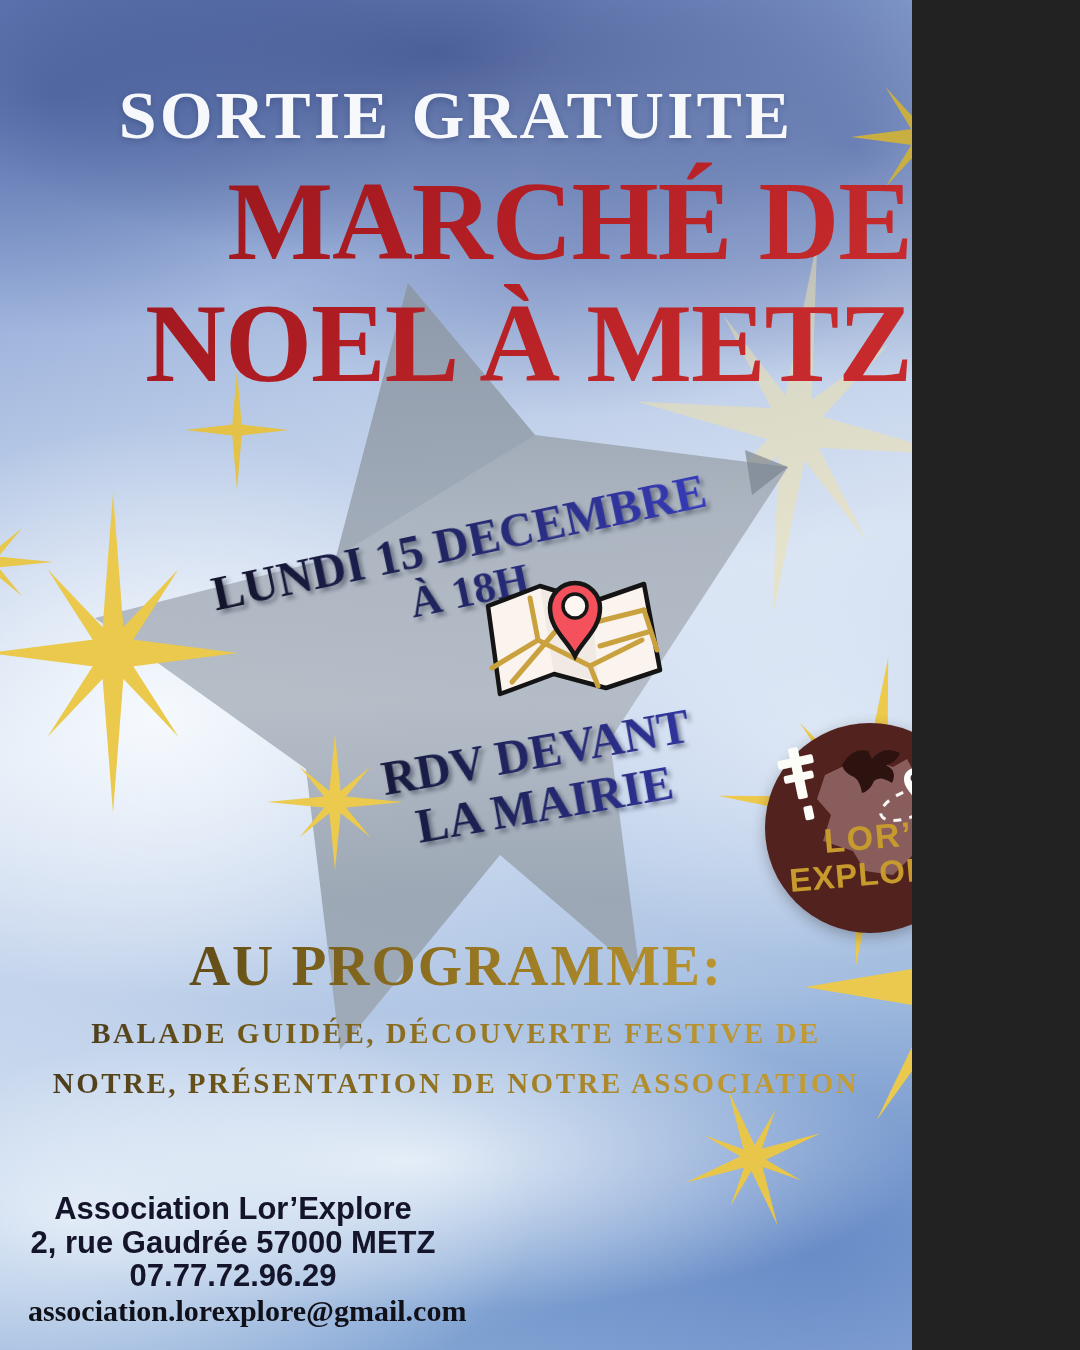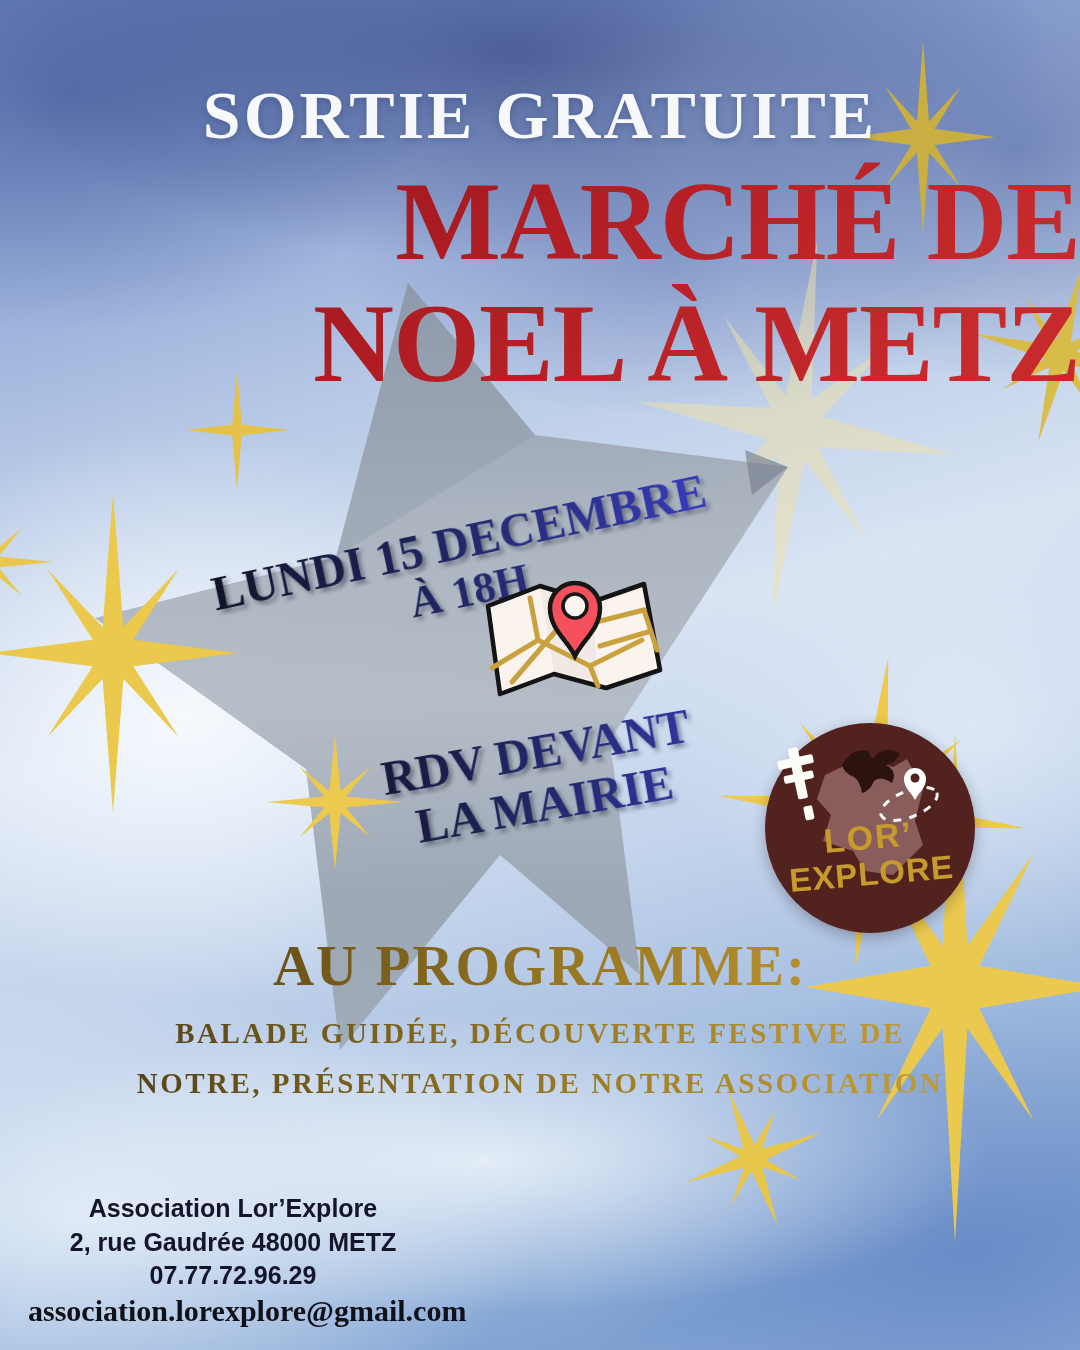--- a/index.html
+++ b/index.html
@@ -1,17 +1,17 @@
 <!DOCTYPE html>
 <html><head>
 <meta charset="utf-8">
 <style>
   html,body{margin:0;padding:0;background:#222;}
   .poster{
-    position:relative;width:1080px;height:1350px;overflow:hidden;
+    position:relative;width:912px;height:1350px;overflow:hidden;
     font-family:"Liberation Serif",serif;
     background-image:
       radial-gradient(ellipse 760px 300px at 48% 4%,  rgba(36,52,112,0.60), transparent 70%),
       radial-gradient(ellipse 520px 330px at 6% 7%,   rgba(58,80,142,0.55), transparent 72%),
       radial-gradient(ellipse 460px 330px at 94% 11%, rgba(56,78,146,0.50), transparent 72%),
       radial-gradient(ellipse 470px 230px at 62% 19%, rgba(70,92,160,0.40), transparent 70%),
       radial-gradient(ellipse 500px 400px at 17% 53%, rgba(249,252,255,0.90), transparent 72%),
       radial-gradient(ellipse 430px 330px at 90% 54%, rgba(232,240,250,0.65), transparent 70%),
       radial-gradient(ellipse 700px 210px at 45% 86%, rgba(243,248,253,0.80), transparent 72%),
       radial-gradient(ellipse 640px 320px at 8% 90%,  rgba(238,245,252,0.80), transparent 72%),
@@ -47,21 +47,21 @@
     position:absolute;top:938px;left:0;width:100%;text-align:center;font-weight:bold;
     background:linear-gradient(100deg,#3a2f20 0%,#6b5418 26%,#9c7b24 55%,#bb952f 78%,#c9a135 100%);
     -webkit-background-clip:text;background-clip:text;color:transparent;
   }
   .program-h{font-size:57px;letter-spacing:2px;line-height:56px;margin-bottom:14px;}
   .program-line{font-size:29px;letter-spacing:2.5px;line-height:50px;}
   .contact{
     position:absolute;left:28px;top:1192px;width:410px;text-align:center;
     color:#14142a;font-weight:bold;
   }
-  .contact-sans{font-family:"Liberation Sans",sans-serif;font-size:25px;line-height:33.5px;}
+  .contact-sans{font-family:"Liberation Sans",sans-serif;font-size:31px;line-height:33.5px;}
   .contact-serif{font-family:"Liberation Serif",serif;font-size:30px;line-height:36px;color:#101018;}
   
   .logo{
     position:absolute;left:765px;top:723px;width:210px;height:210px;border-radius:50%;
     background:#52221e;box-shadow:0 4px 14px rgba(30,20,20,0.30);
   }
   .logo svg{position:absolute;left:0;top:0;}
   .logo-text{
     position:absolute;left:0;top:96px;width:100%;text-align:center;
     font-family:"Liberation Sans",sans-serif;font-weight:bold;color:#c79a2d;
@@ -179,18 +179,18 @@
   </div>
 
   <div class="program">
     <div class="program-h">AU PROGRAMME:</div>
     <div class="program-line">BALADE GUIDÉE, DÉCOUVERTE FESTIVE DE</div>
     <div class="program-line">NOTRE, PRÉSENTATION DE NOTRE ASSOCIATION</div>
   </div>
 
   <div class="contact">
     <div class="contact-sans">Association Lor’Explore</div>
-    <div class="contact-sans">2, rue Gaudrée 48000 METZ</div>
+    <div class="contact-sans">2, rue Gaudrée 57000 METZ</div>
     <div class="contact-sans">07.77.72.96.29</div>
     <div class="contact-serif">association.lorexplore@gmail.com</div>
   </div>
 
 </div>
 
 </body></html>

